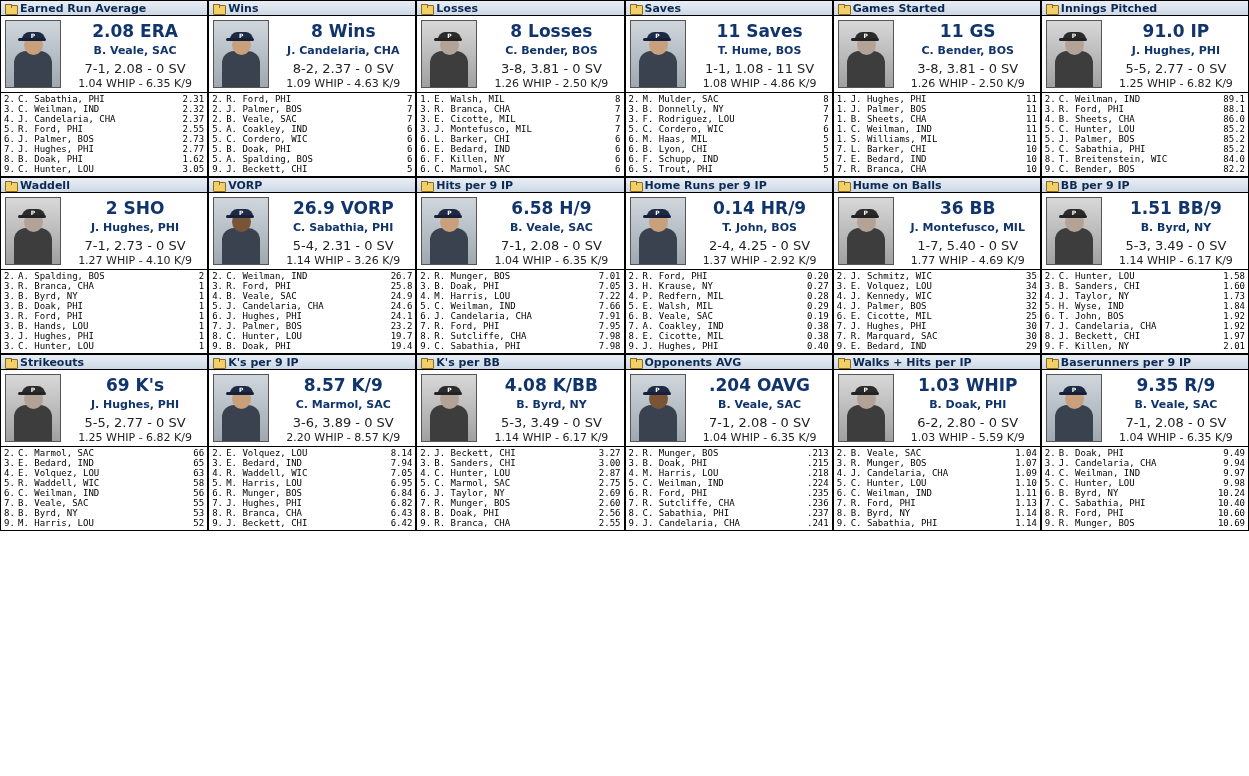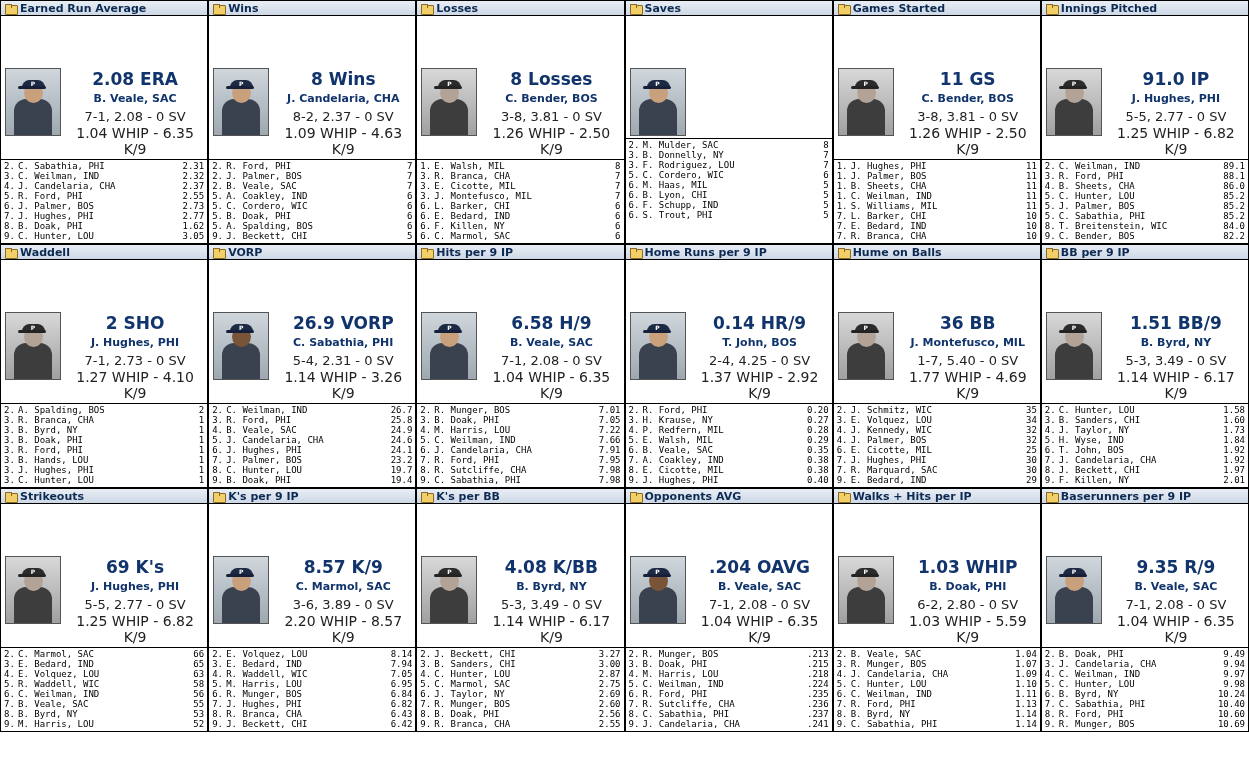--- a/index.html
+++ b/index.html
@@ -22,21 +22,21 @@
     display:inline-block;width:11px;height:9px;position:relative;flex:0 0 auto;
   }
   .folder:before{
     content:"";position:absolute;left:0;top:1px;width:11px;height:8px;
     background:#f3cf6a;border:1px solid #8a6b1e;border-radius:1px;
   }
   .folder:after{
     content:"";position:absolute;left:0;top:0px;width:5px;height:3px;
     background:#f3cf6a;border:1px solid #8a6b1e;border-bottom:none;border-radius:1px 1px 0 0;
   }
-  .card-body{background:#ffffff;padding:0;margin-top:48px;}
+  .card-body{background:#ffffff;padding:0;}
   .hero{display:flex;padding:4px 4px 2px 4px;gap:6px;background:#ffffff;}
   .photo{
     width:54px;height:66px;flex:0 0 auto;border:1px solid #555;
     background:#b9bdc2;position:relative;overflow:hidden;
   }
   .photo .sky{position:absolute;inset:0;background:linear-gradient(#cfd6dc,#9fa8b0);}
   .photo .body{position:absolute;left:8px;bottom:0;width:38px;height:36px;border-radius:12px 12px 0 0;background:#3a4250;}
   .photo .head{position:absolute;left:18px;bottom:32px;width:19px;height:21px;border-radius:50%;background:#c9a07c;}
   .photo .cap{position:absolute;left:16px;bottom:46px;width:23px;height:9px;border-radius:9px 9px 2px 2px;background:#1d2a44;}
   .photo .cap:after{content:"";position:absolute;left:-4px;top:6px;width:28px;height:3px;border-radius:2px;background:#16203a;}
@@ -44,21 +44,21 @@
   .photo.dark .head{background:#7a5436;}
   .photo.bw .sky{background:linear-gradient(#d8d8d8,#a0a0a0);filter:grayscale(1);}
   .photo.bw .body{background:#3d3d3d;}
   .photo.bw .head{background:#b3a396;}
   .photo.bw .cap{background:#2b2b2b;}
   .photo.bw .cap:after{background:#232323;}
   .hero-txt{flex:1 1 auto;text-align:center;padding-top:2px;}
   .hero-val{font-size:17px;font-weight:bold;color:#10346b;line-height:19px;}
   .hero-name{font-size:11px;font-weight:bold;color:#10346b;margin-top:3px;}
   .hero-l1{font-size:13px;color:#222;margin-top:4px;}
-  .hero-l2{font-size:14px;color:#222;margin-top:1px;}
+  .hero-l2{font-size:11px;color:#222;margin-top:1px;}
   .lb{border-top:1px solid #000;padding:1px 0 2px 0;background:#fff;}
   .row{display:flex;align-items:baseline;font-size:9px;line-height:10px;padding:0 3px;font-family:"DejaVu Sans Mono","Liberation Mono",monospace;}
   .row:nth-child(odd){background:#ffffff;}
   .rk{width:14px;flex:0 0 auto;text-align:left;color:#000;}
   .nm{flex:1 1 auto;white-space:nowrap;overflow:hidden;text-overflow:clip;color:#000;}
   .vl{flex:0 0 auto;text-align:right;color:#000;padding-left:3px;}
 </style>
 </head>
 <body>
 
@@ -266,20 +266,26 @@
         </div>
         <div class="card-body">
           <div class="hero">
             <div class="photo ">
               <span class="sky"></span>
               <span class="body"></span>
               <span class="head"></span>
               <span class="cap"></span>
               <span class="logo">P</span>
             </div>
+            <div class="hero-txt">
+              <div class="hero-val">11 Saves</div>
+              <div class="hero-name">T. Hume, BOS</div>
+              <div class="hero-l1">1-1, 1.08 - 11 SV</div>
+              <div class="hero-l2">1.08 WHIP - 4.86 K/9</div>
+            </div>
           </div>
           <div class="lb">
             <div class="row">
               <span class="rk">2.</span>
               <span class="nm">M. Mulder, SAC</span>
               <span class="vl">8</span>
             </div>
             <div class="row">
               <span class="rk">3.</span>
               <span class="nm">B. Donnelly, NY</span>
@@ -681,21 +687,21 @@
               <span class="vl">0.28</span>
             </div>
             <div class="row">
               <span class="rk">5.</span>
               <span class="nm">E. Walsh, MIL</span>
               <span class="vl">0.29</span>
             </div>
             <div class="row">
               <span class="rk">6.</span>
               <span class="nm">B. Veale, SAC</span>
-              <span class="vl">0.35</span>
+              <span class="vl">0.19</span>
             </div>
             <div class="row">
               <span class="rk">7.</span>
               <span class="nm">A. Coakley, IND</span>
               <span class="vl">0.38</span>
             </div>
             <div class="row">
               <span class="rk">8.</span>
               <span class="nm">E. Cicotte, MIL</span>
               <span class="vl">0.38</span>

